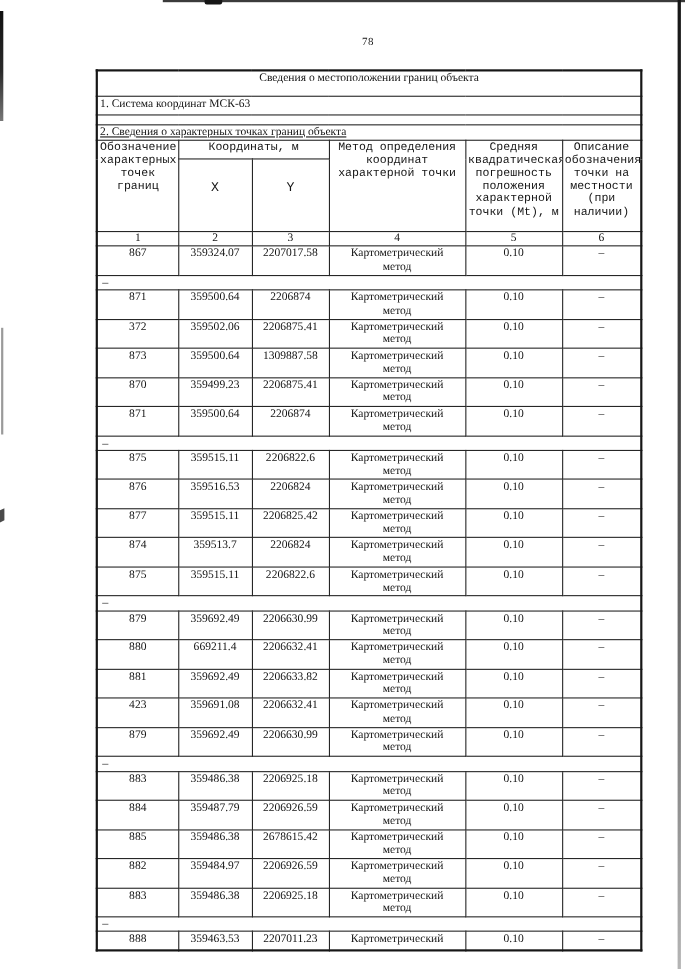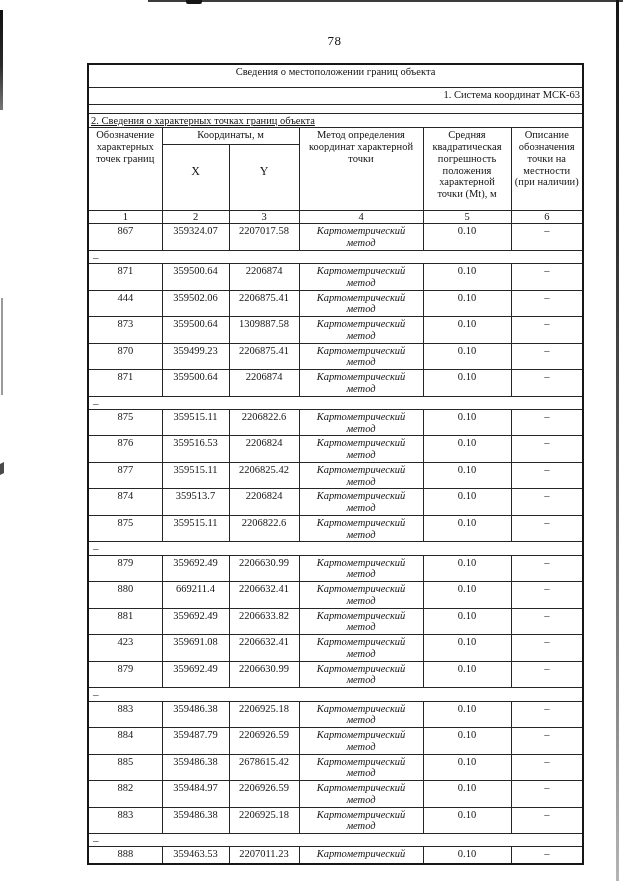--- a/index.html
+++ b/index.html
@@ -56,21 +56,21 @@
     background: #4a4a4a;
     transform: skewY(-25deg);
   }
 
   
   .page-number {
     position: absolute;
     top: 33px; left: 87px;
     width: 495px;
     text-align: center;
-    font-size: 13px;
+    font-size: 10px;
     letter-spacing: 0.5px;
   }
 
   
   table.doc-table {
     position: absolute;
     left: 87px; top: 63px;
     width: 495px;
     border-collapse: collapse;
     table-layout: fixed;
@@ -86,35 +86,36 @@
   }
   td.title-cell {
     height: 23px;
     text-align: center;
     font-size: 11.5px;
     padding-top: 4px;
     margin-top: 31px;
   }
   td.sec-cell {
     height: 17px;
-    text-align: right;
+    text-align: left;
     font-size: 11px;
     padding: 2px 0 0 4px;
   }
   td.spacer-cell { height: 9px; padding: 0; }
   td.sec2-cell {
     height: 10px;
     font-size: 10px;
     padding: 0 0 0 4px;
     text-decoration: underline;
   }
   td.hcell {
     text-align: center;
     font-size: 10.5px;
     padding-top: 2px;
+    font-family: Liberation Mono, monospace;
   }
   td.hcell.coords { height: 17px; }
   td.hcell.xy {
     height: 66px;
     vertical-align: middle;
     font-size: 12px;
     padding-bottom: 14px;
   }
   tr.numrow td {
     height: 13px;
@@ -123,21 +124,20 @@
     font-size: 10.5px;
   }
   tr.data-row td {
     height: 25px;
     text-align: center;
     padding-top: 1px;
   }
   tr.data-row td.col4 {
     padding-left: 14px;
     padding-right: 14px;
-    font-style: italic;
   }
   tr.data-row.partial td { height: 17px; }
   tr.sep-row td {
     height: 13px;
     text-align: left;
     vertical-align: middle;
     padding: 0 0 0 4px;
     font-size: 11px;
   }
 </style>
@@ -209,21 +209,21 @@
       </tr>
       <tr class="data-row">
         <td class="col1">871</td>
         <td class="col2">359500.64</td>
         <td class="col3">2206874</td>
         <td class="col4">Картометрический метод</td>
         <td class="col5">0.10</td>
         <td class="col6">–</td>
       </tr>
       <tr class="data-row">
-        <td class="col1">444</td>
+        <td class="col1">372</td>
         <td class="col2">359502.06</td>
         <td class="col3">2206875.41</td>
         <td class="col4">Картометрический метод</td>
         <td class="col5">0.10</td>
         <td class="col6">–</td>
       </tr>
       <tr class="data-row">
         <td class="col1">873</td>
         <td class="col2">359500.64</td>
         <td class="col3">1309887.58</td>

